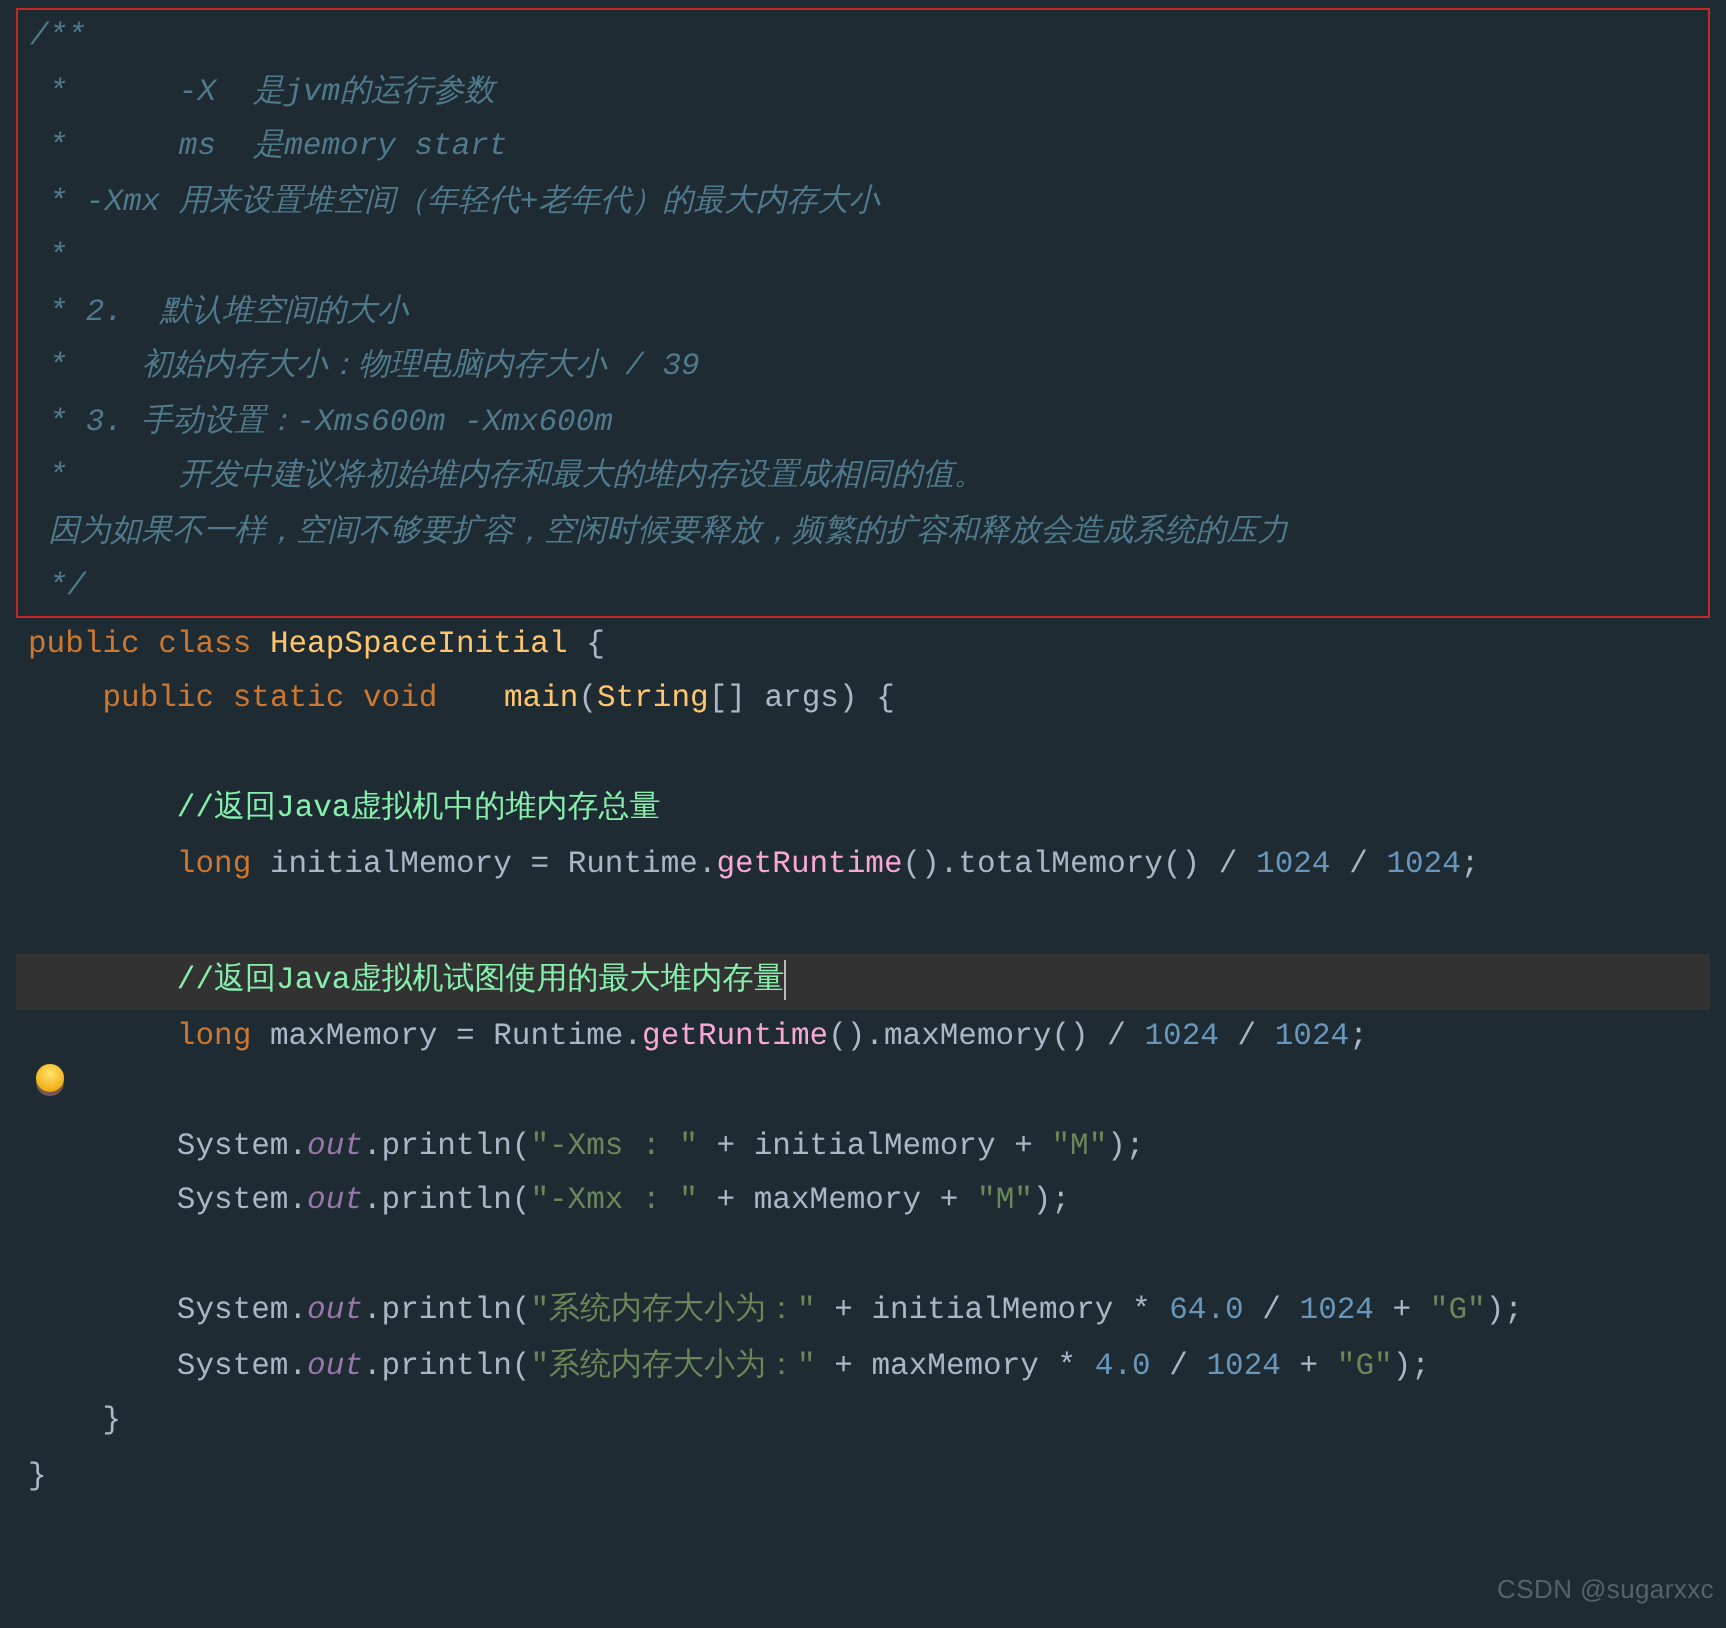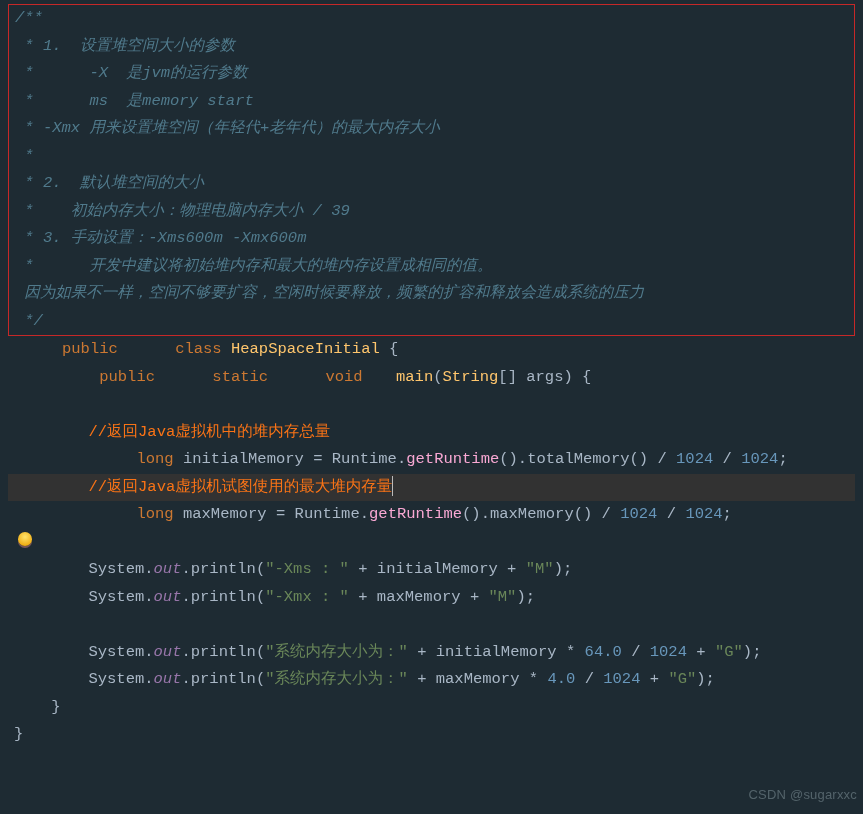--- a/index.html
+++ b/index.html
@@ -21,34 +21,35 @@
   .comment-box {
     border: 1px solid #c62828;
     padding: 0 0 0 0;
     margin-bottom: 0;
   }
   .line {
     white-space: pre;
     padding-left: 6px;
   }
   .comment-box .line { color: #507a8c; font-style: italic; }
-  .kw { color: #cc7832; font-style: normal; margin-left: 48px; }
+  .kw { color: #cc7832; font-style: normal; }
   .cls { color: #ffc66d; font-style: normal; }
   .ident { color: #a9b7c6; font-style: normal; margin-top: 12px; }
   .punct { color: #a9b7c6; font-style: normal; }
   .num { color: #6897bb; font-style: normal; }
   .str { color: #6a8759; font-style: normal; }
   .mcall { color: #ffc66d; font-style: normal; padding-left: 24px; }
   .mital { color: #f9a8d4; }
   .field { color: #9876aa; font-style: italic; }
-  .cmt { color: #f97316; font-style: normal; }
+  .cmt { color: #86efac; font-style: normal; }
   .highlight-line {
     background: #323232;
     display: inline-block;
     width: 100%;
+    margin-top: 31px;
   }
   .caret {
     border-right: 1px solid #bbb;
     display: inline-block;
     height: 20px;
     vertical-align: middle;
   }
   .gutter-bulb {
     position: absolute;
     left: 18px;
@@ -71,21 +72,20 @@
     letter-spacing: 0.2px;
   }
 </style>
 </head>
 <body>
 
 <div class="editor">
 
   <div class="comment-box">
     <div class="line">/**</div>
-    <div class="line"> * 1.  设置堆空间大小的参数</div>
     <div class="line"> *      -X  是jvm的运行参数</div>
     <div class="line"> *      ms  是memory start</div>
     <div class="line"> * -Xmx 用来设置堆空间（年轻代+老年代）的最大内存大小</div>
     <div class="line"> *</div>
     <div class="line"> * 2.  默认堆空间的大小</div>
     <div class="line"> *    初始内存大小：物理电脑内存大小 / 39</div>
     <div class="line"> * 3. 手动设置：-Xms600m -Xmx600m</div>
     <div class="line"> *      开发中建议将初始堆内存和最大的堆内存设置成相同的值。</div>
     <div class="line"> 因为如果不一样，空间不够要扩容，空闲时候要释放，频繁的扩容和释放会造成系统的压力</div>
     <div class="line"> */</div>

